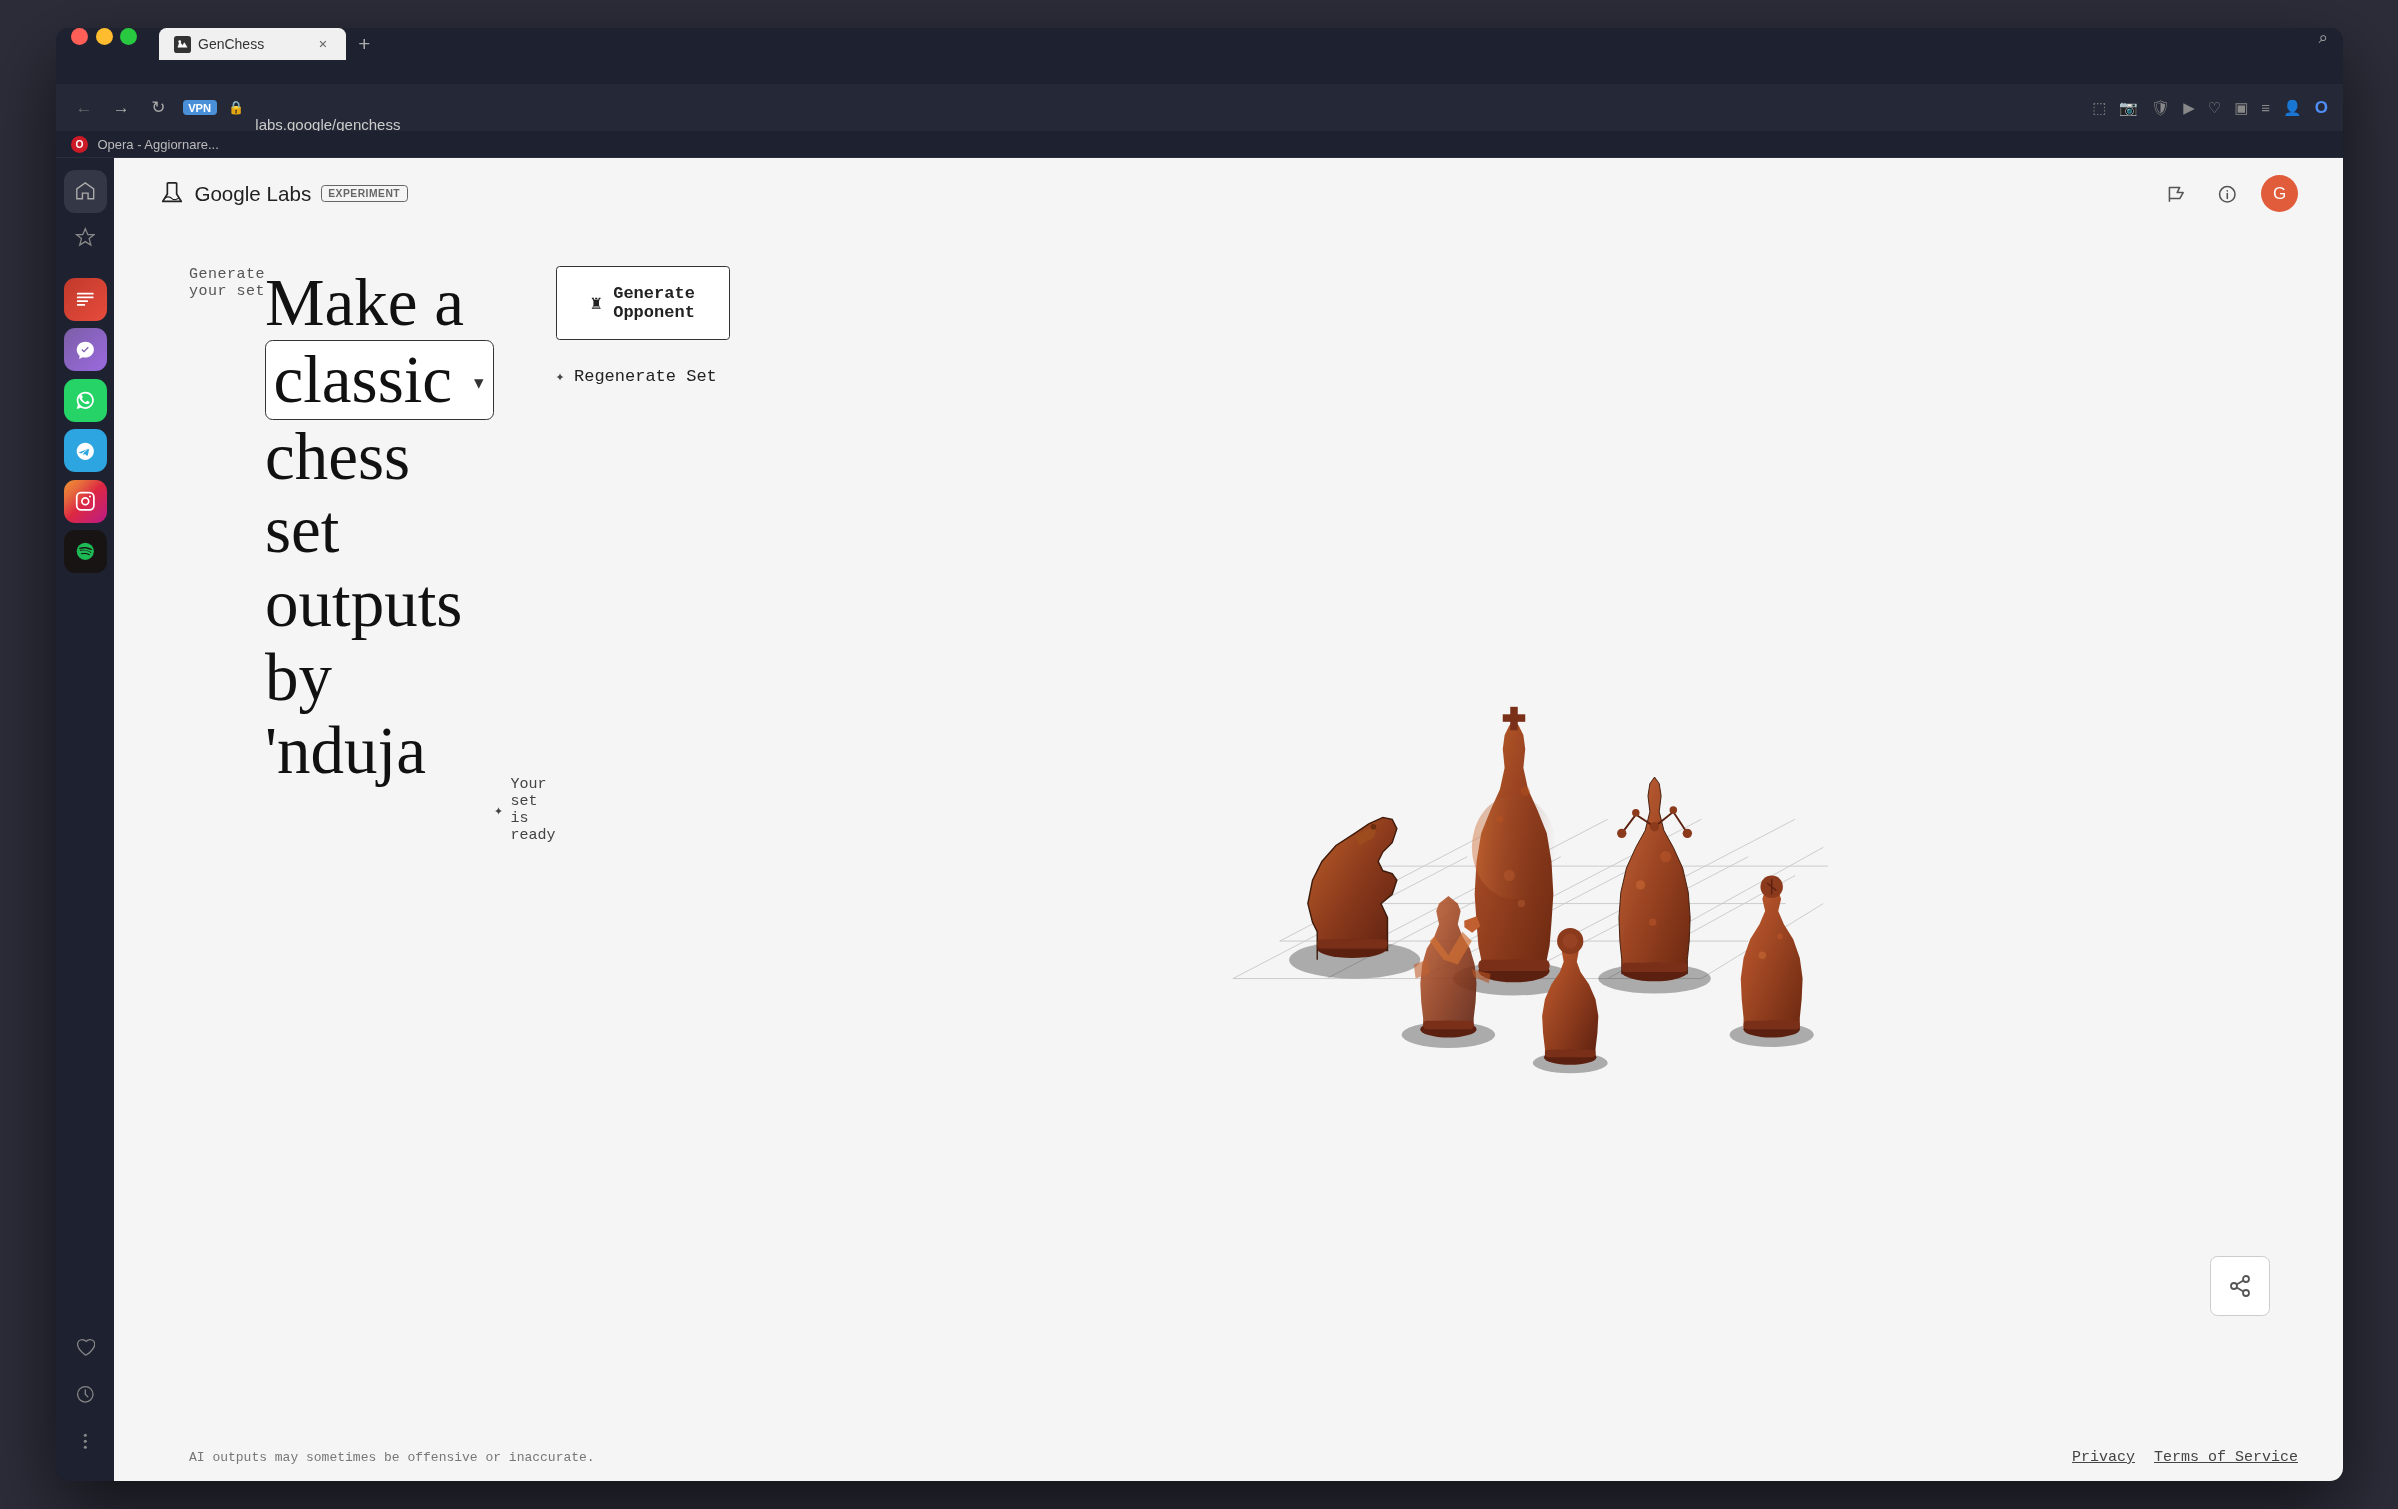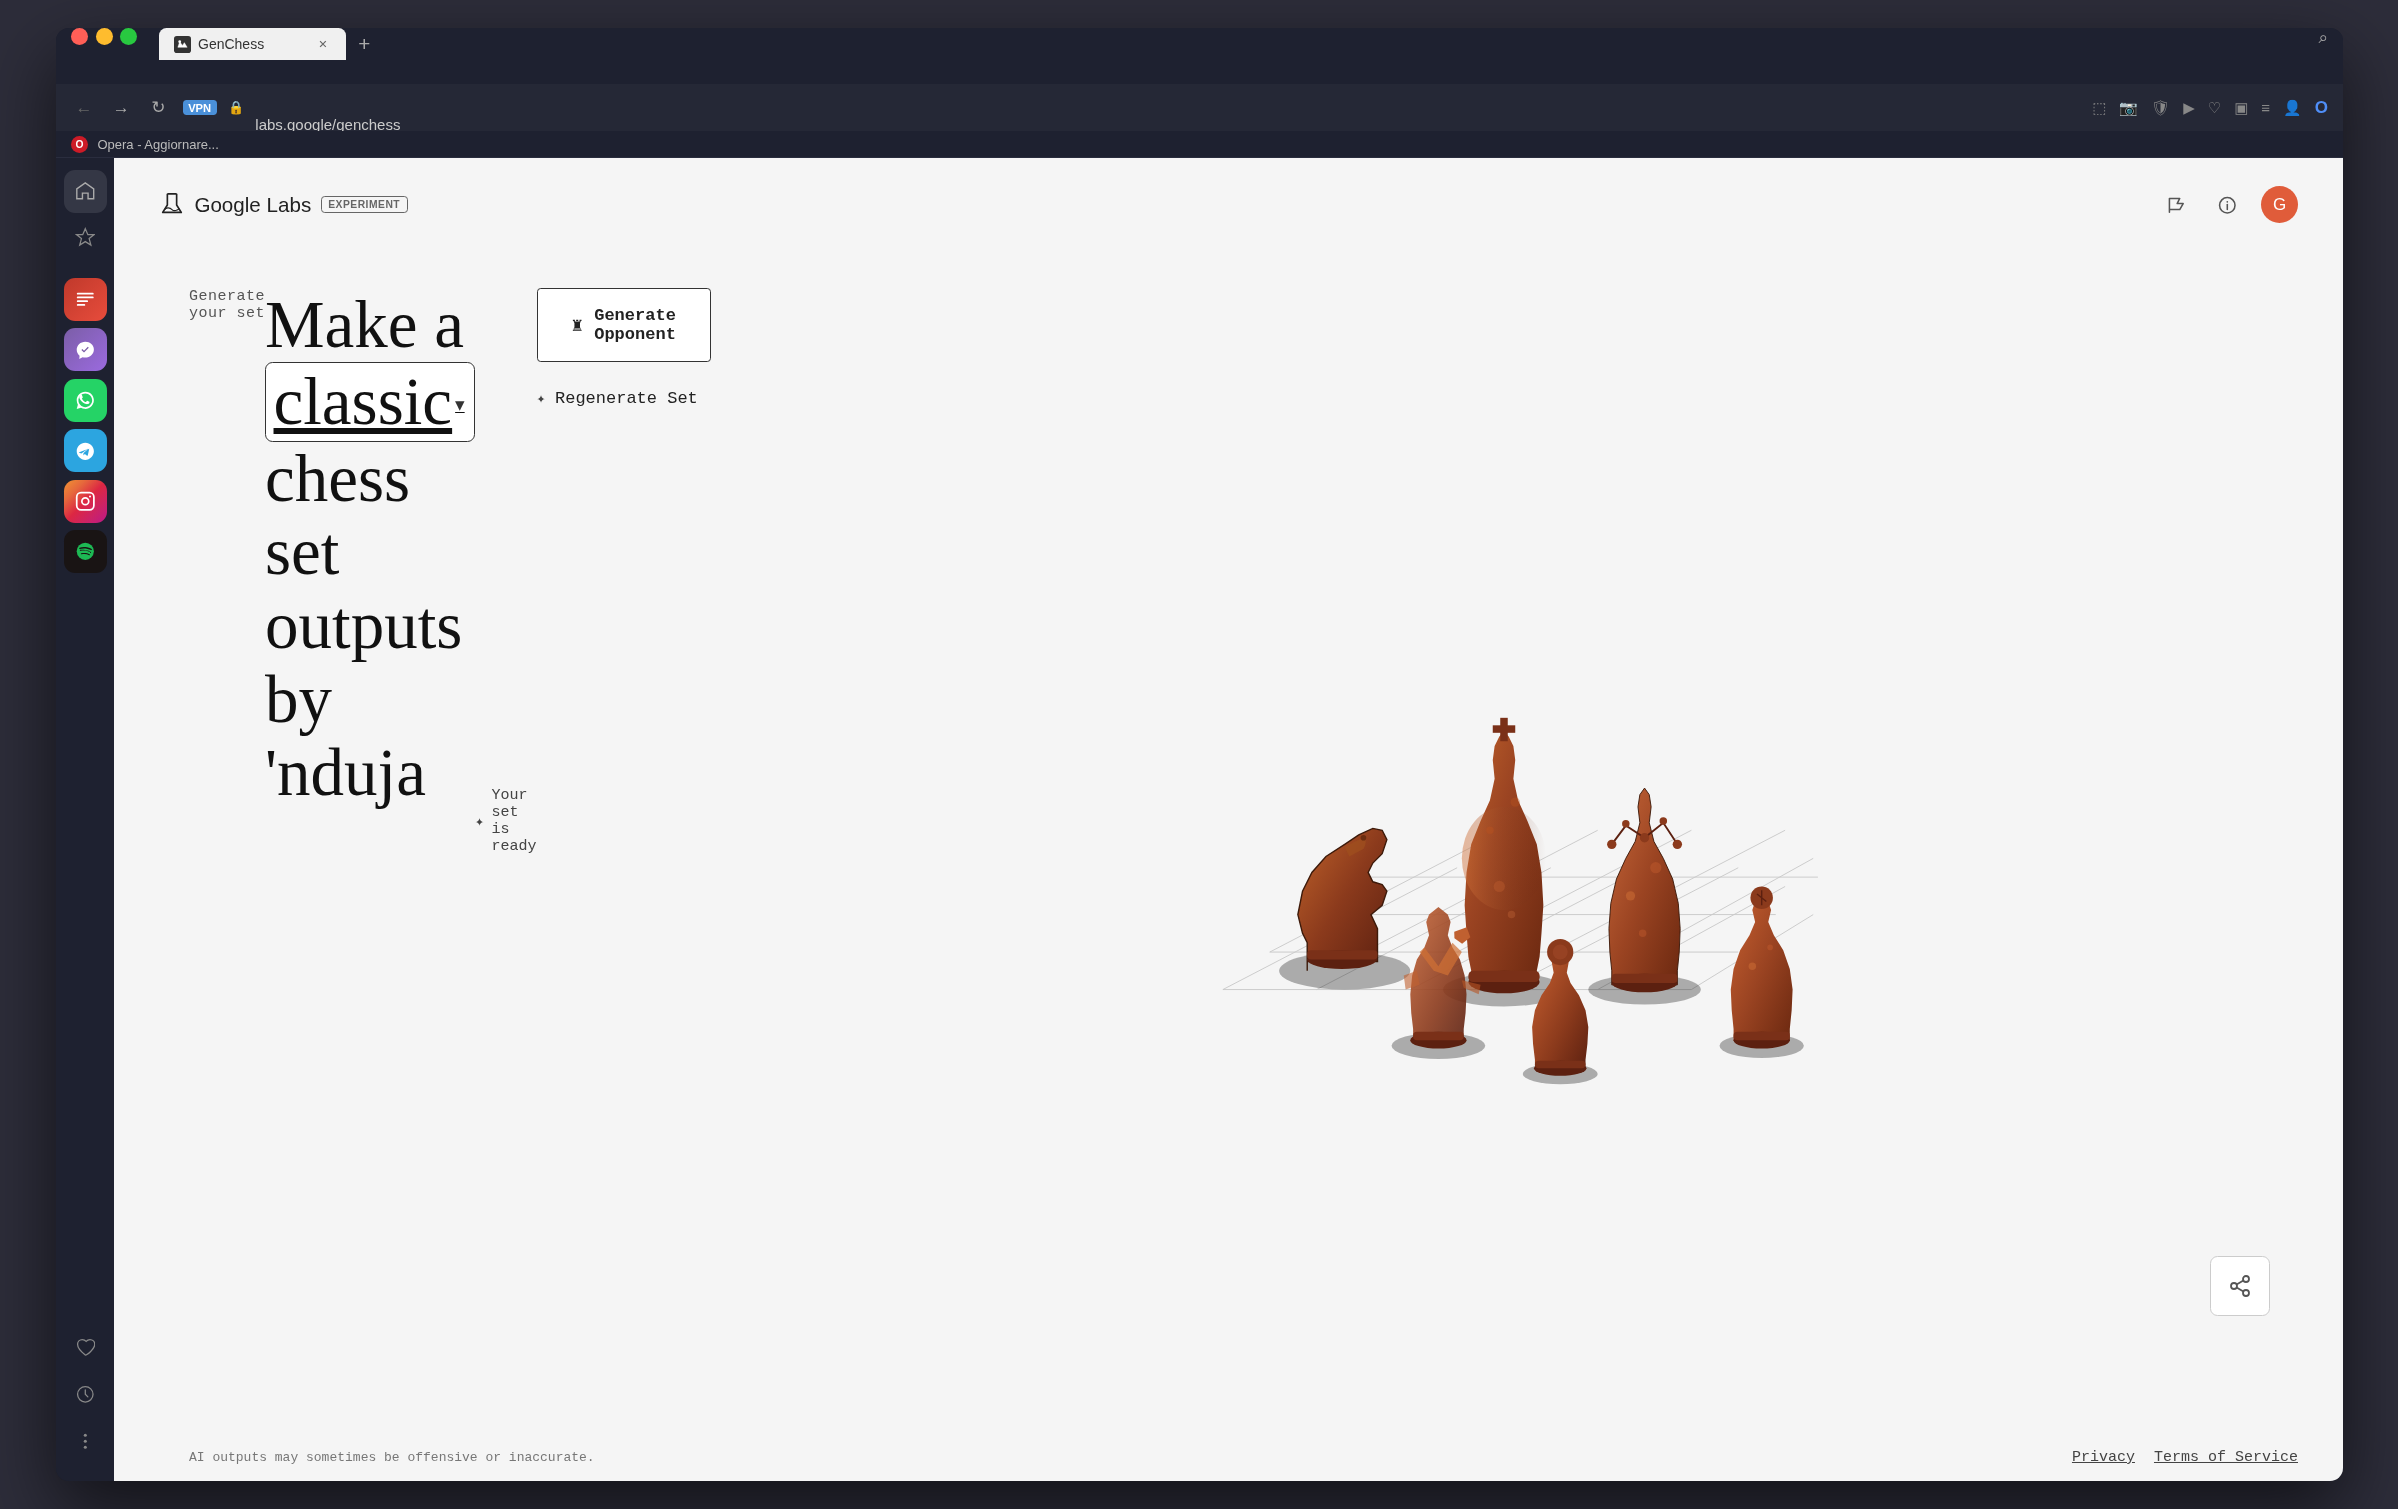--- a/index.html
+++ b/index.html
@@ -245,21 +245,21 @@
       flex: 1;
       background: #f5f5f5;
       display: flex;
       flex-direction: column;
       overflow: hidden;
     }
 
     
     .genchess-header {
       background: #f5f5f5;
-      padding: 28px 45px;
+      padding: 17px 45px;
       display: flex;
       align-items: center;
       justify-content: space-between;
       flex-shrink: 0;
     }
 
     .google-labs-logo {
       display: flex;
       align-items: center;
       gap: 9.4px;
@@ -349,31 +349,30 @@
       line-height: 1.1;
       color: #111;
       font-weight: 400;
       font-family: Georgia, 'Times New Roman', serif;
       margin-bottom: 28px;
     }
 
     .style-dropdown {
       display: inline-flex;
       align-items: center;
-      gap: 3px;
+      gap: 22px;
       border: 1.9px solid #333;
       border-radius: 7.5px;
       padding: 1.9px 9.4px 1.9px 7.5px;
       cursor: pointer;
       background: white;
       font-size: 67px;
       font-family: Georgia, 'Times New Roman', serif;
       color: #111;
       font-weight: 400;
-      text-decoration: underline;
     }
 
     .dropdown-arrow {
       font-size: 19px;
       color: #333;
       margin-top: 7.5px;
     }
 
     .ready-status {
       display: flex;

